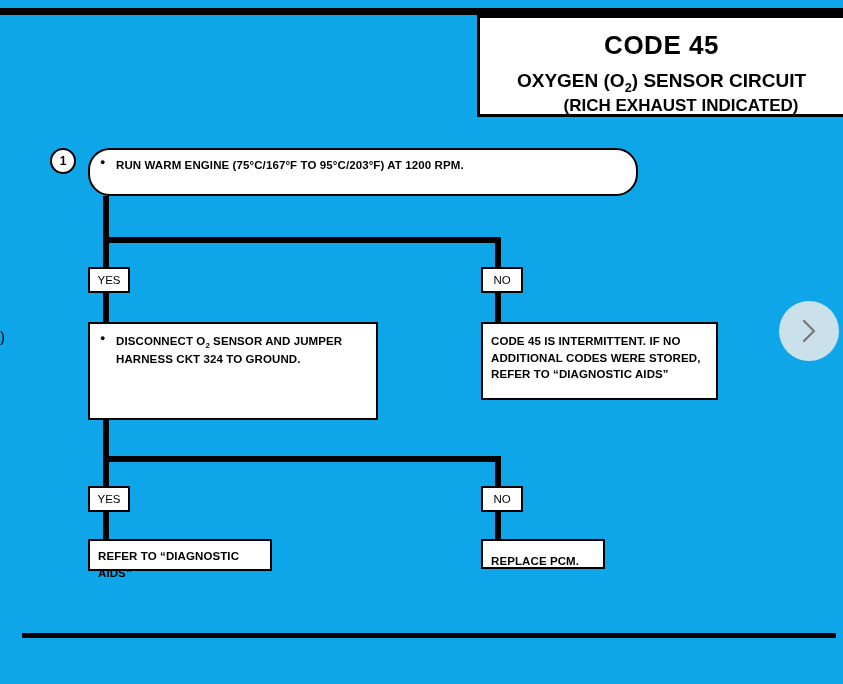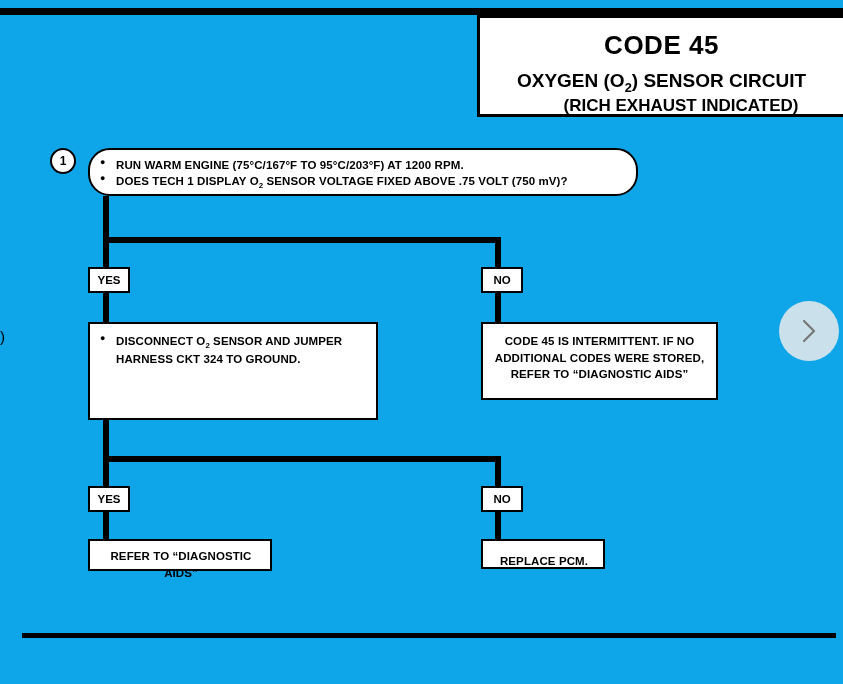--- a/index.html
+++ b/index.html
@@ -88,21 +88,20 @@
   }
   .box li::before {
     content: "\25CF";
     position: absolute;
     left: 2px;
     top: -1px;
     font-size: 9px;
   }
   .plain-text {
     line-height: 1.45;
-    text-align: center;
   }
 
   
   #box-step1 {
     left: 88px; top: 148px;
     width: 550px; height: 48px;
     padding: 7px 6px 0 8px;
     border-radius: 22px;
   }
 
@@ -122,21 +121,21 @@
     color: #000;
   }
 
   
   .tag {
     position: absolute;
     box-sizing: border-box;
     border: 2.5px solid #000;
     background: #fff;
     font-size: 11.5px;
-    font-weight: bold;
+    font-weight: normal;
     color: #000;
     text-align: center;
     line-height: 22px;
     width: 42px;
     height: 26px;
   }
   #tag-yes-1 { left: 88px; top: 267px; }
   #tag-no-1  { left: 481px; top: 267px; }
   #tag-yes-2 { left: 88px; top: 486px; }
   #tag-no-2  { left: 481px; top: 486px; }
@@ -236,21 +235,20 @@
     <div class="title-sub"><span>OXYGEN (O</span><sub>2</sub><span>) SENSOR CIRCUIT</span></div>
     <div class="title-sub2">(RICH EXHAUST INDICATED)</div>
   </div>
 
   <div class="left-edge">)</div>
 
   <div class="step-num">1</div>
   <div class="box" id="box-step1">
     <ul>
       <li>RUN WARM ENGINE (75°C/167°F TO 95°C/203°F) AT 1200 RPM.</li>
-      <li><span>DOES TECH 1 DISPLAY O</span><sub>2</sub><span> SENSOR  VOLTAGE FIXED ABOVE .75 VOLT (750 mV)?</span></li>
     </ul>
   </div>
 
   <div class="vline" id="l1"></div>
   <div class="hline" id="l2"></div>
   <div class="vline" id="l3"></div>
   <div class="vline" id="l4"></div>
 
   <div class="tag" id="tag-yes-1">YES</div>
   <div class="tag" id="tag-no-1">NO</div>

